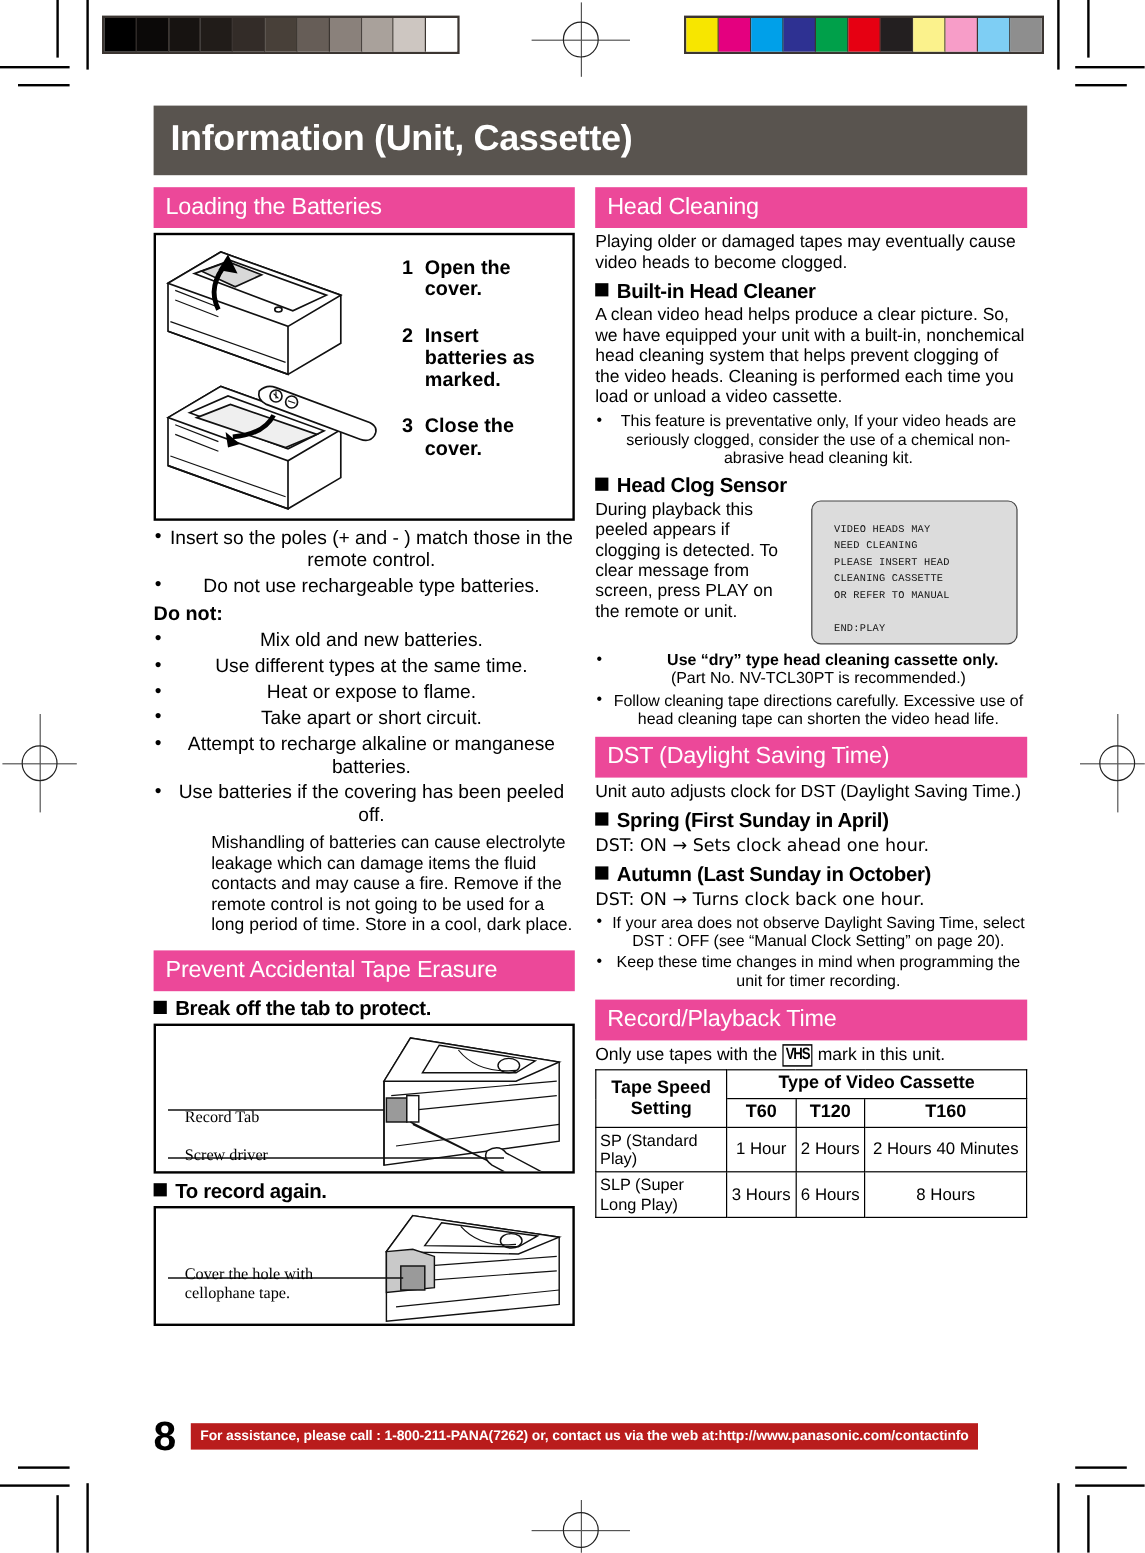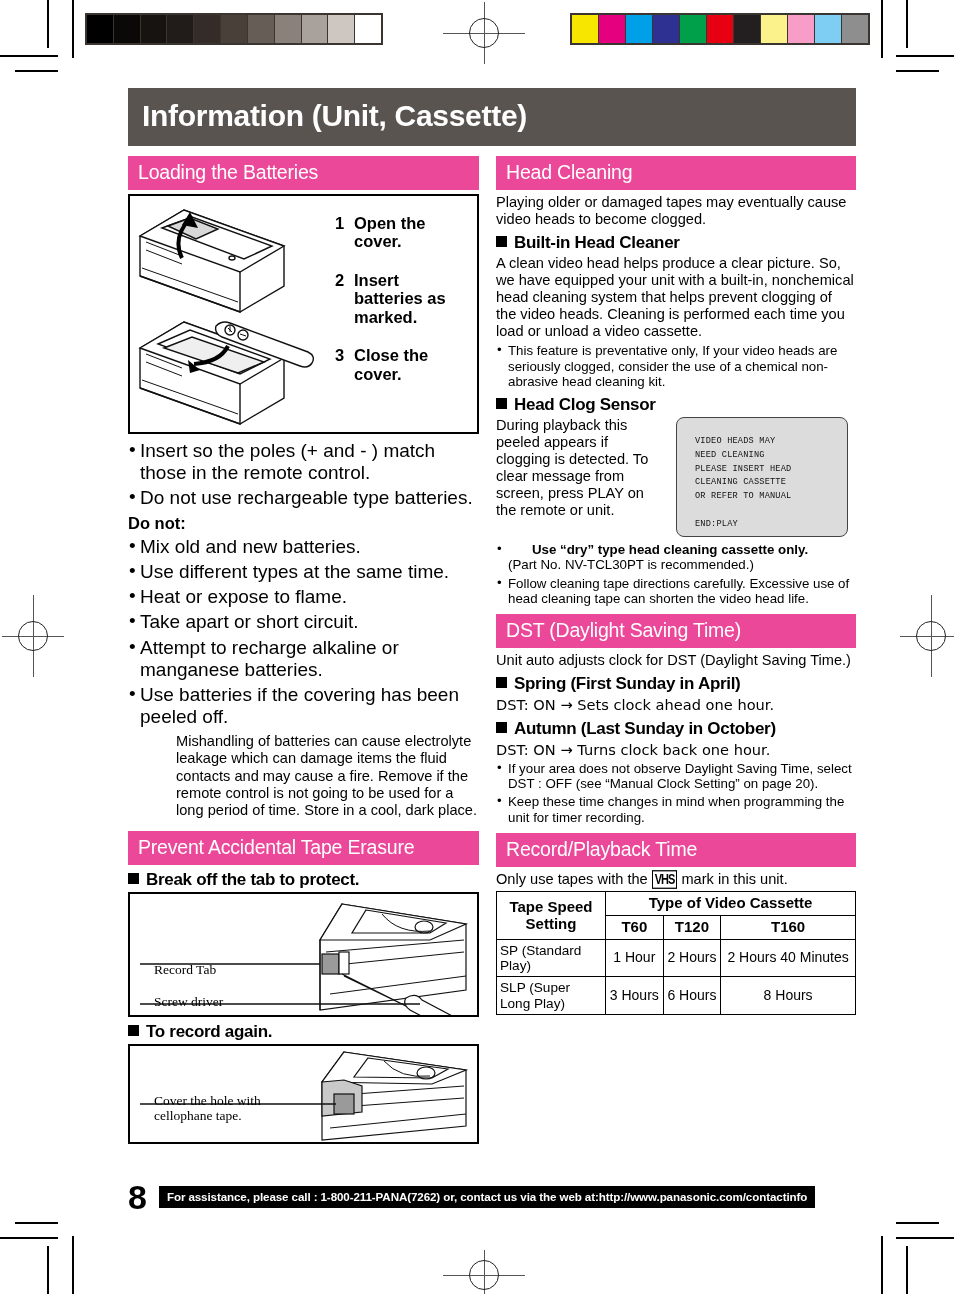--- a/index.html
+++ b/index.html
@@ -31,22 +31,22 @@
 
   .sec-head{background:#ec4899;color:#fff;font-weight:normal;font-size:19.5px;
             padding:5px 10px 6px 10px;letter-spacing:-0.2px;margin-bottom:4px;}
 
   .sub{font-weight:bold;font-size:17px;margin:5px 0 2px 0;display:flex;
        align-items:baseline;gap:7px;letter-spacing:-0.3px;}
   .sq{display:inline-block;width:11px;height:11px;background:#000;flex:0 0 auto;
       position:relative;top:-1px;}
 
   p.body{font-size:14.6px;line-height:1.17;margin:0 0 3px 0;}
-  ul.b{list-style:none;margin:0 0 3px 0;padding:0;}
-  ul.b li{font-size:19px;line-height:1.17;padding-left:12px;position:relative;
+  ul.b{list-style:none;margin:0 0 3px 0;padding:0;text-align:center;}
+  ul.b li{font-size:16px;line-height:1.17;padding-left:12px;position:relative;
           margin-bottom:3px;}
   ul.b li:before{content:"\2022";position:absolute;left:1px;top:-1px;}
   ul.b.small li{font-size:13.3px;line-height:1.16;}
   .bold{font-weight:bold;margin-left:24px;}
   .donot{font-weight:bold;font-size:16.5px;margin:4px 0 3px 0;}
 
   .figbox{border:2.5px solid #000;box-sizing:border-box;position:relative;
           background:#fff;overflow:hidden;}
 
   
@@ -72,21 +72,21 @@
 
   
   .steps{position:absolute;right:10px;top:18px;width:132px;font-size:16.5px;
          font-weight:bold;line-height:1.12;}
   .steps div{display:flex;gap:8px;margin-bottom:20px;}
   .steps .n{width:11px;flex:0 0 auto;}
 
   
   .footer{position:absolute;left:128px;top:1180px;display:flex;align-items:center;gap:12px;}
   .pageno{font-size:34px;font-weight:bold;line-height:1;}
-  .fbar{background:#000000;color:#fff;font-size:11.6px;font-weight:bold;
+  .fbar{background:#b91c1c;color:#fff;font-size:11.6px;font-weight:bold;
         padding:4px 8px 5px 8px;white-space:nowrap;letter-spacing:-0.1px;}
   .labl{position:absolute;font-family:"Liberation Serif",serif;font-size:13.5px;
         line-height:1.15;}
 </style>
 </head>
 <body>
 
 <div class="mark" style="left:47px;top:0;width:2px;height:48px;"></div>
 <div class="mark" style="left:72px;top:0;width:2px;height:58px;"></div>
 <div class="mark" style="left:0;top:55px;width:58px;height:2px;"></div>

